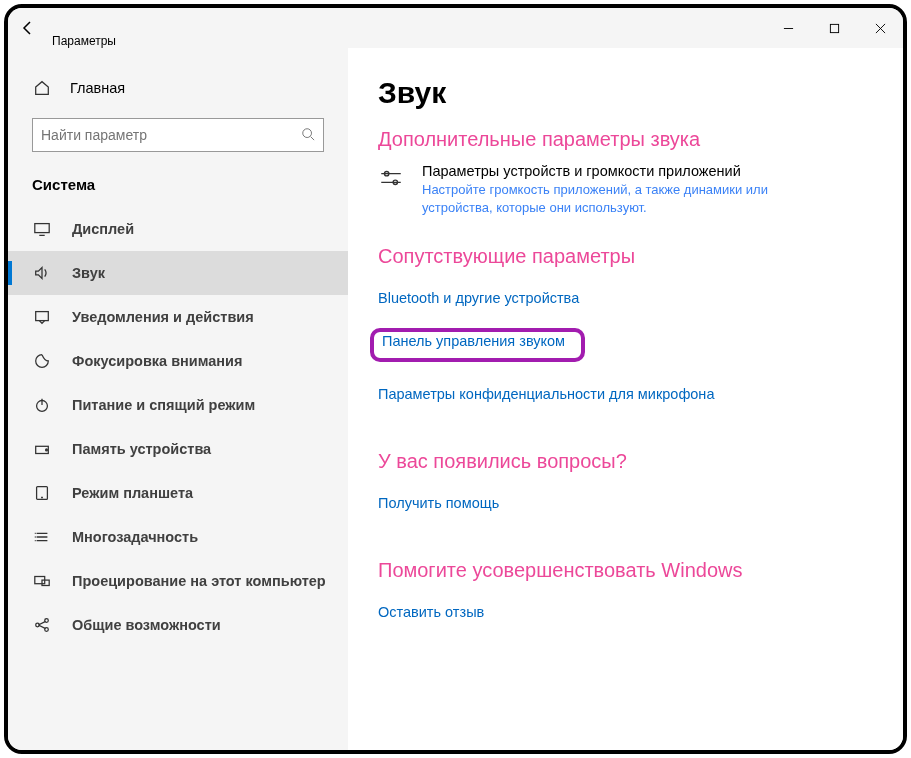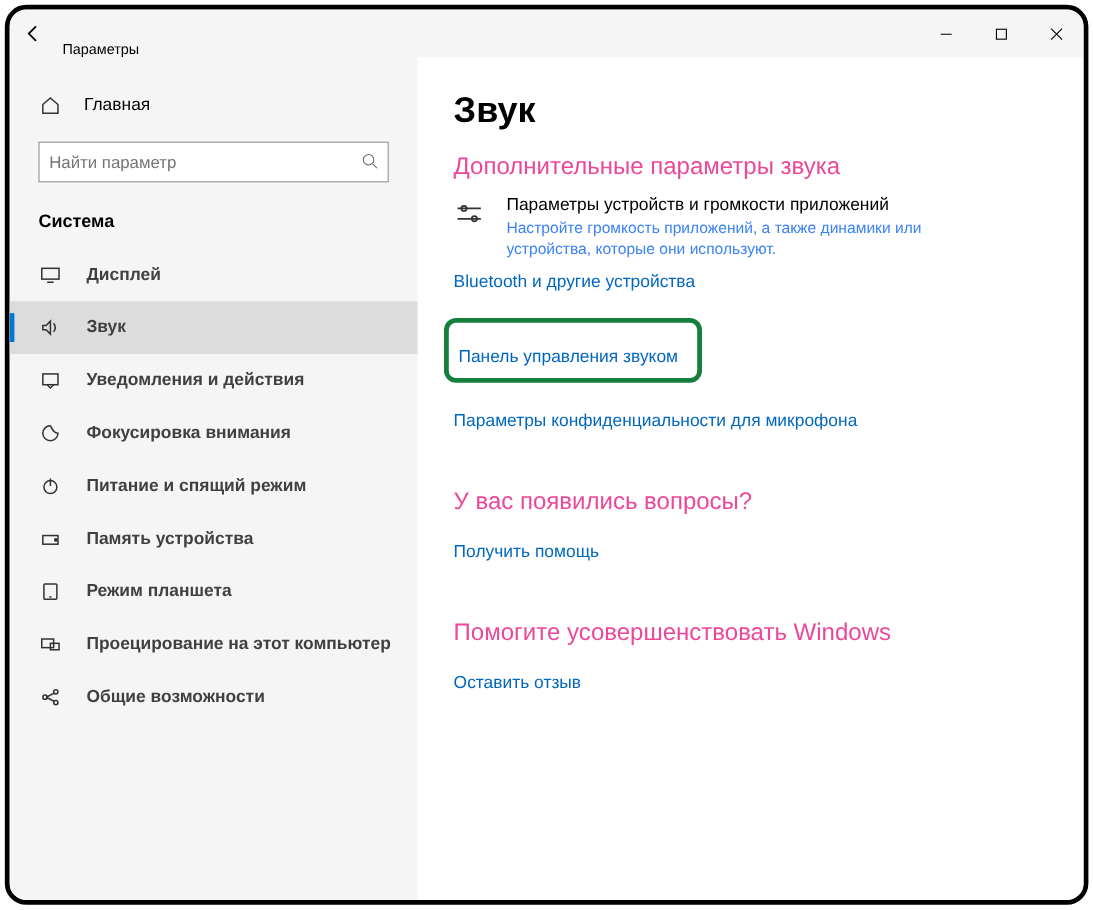--- a/index.html
+++ b/index.html
@@ -141,23 +141,23 @@
   .vol-text .vol-sub { font-size:13px; color:#3b82f6; line-height:1.4; max-width:360px; }
   .link-item {
     font-size:14.5px;
     color:#0067c0;
     margin: 10px 0 20px 0;
     cursor:pointer;
     display:inline-block;
   }
   .highlight-wrap {
     display:inline-block;
-    border: 4px solid #15803d;
+    border: 4px solid #a21caf;
     border-radius: 10px;
-    padding: 20px 16px 8px 8px;
+    padding: 0 16px 8px 8px;
     margin: 2px 0 14px -8px;
   }
   .highlight-wrap .link-item { margin:0; }
 </style>
 </head>
 <body>
 
 <div class="outer">
   <div class="titlebar">
     <div class="back">
@@ -261,20 +261,33 @@
         <span>Память устройства</span>
       </div>
       <div class="nav-item">
         <span class="nav-icon">
             <svg viewBox="0 0 20 20">
               <rect x="4" y="3" width="12" height="14" rx="1"></rect>
               <line x1="9" y1="15" x2="11" y2="15"></line>
             </svg>
           </span>
         <span>Режим планшета</span>
+      </div>
+      <div class="nav-item">
+        <span class="nav-icon">
+            <svg viewBox="0 0 20 20">
+              <line x1="4" y1="6" x2="16" y2="6"></line>
+              <line x1="4" y1="10" x2="16" y2="10"></line>
+              <line x1="4" y1="14" x2="16" y2="14"></line>
+              <line x1="2" y1="6" x2="3" y2="6"></line>
+              <line x1="2" y1="10" x2="3" y2="10"></line>
+              <line x1="2" y1="14" x2="3" y2="14"></line>
+            </svg>
+          </span>
+        <span>Многозадачность</span>
       </div>
       <div class="nav-item">
         <span class="nav-icon">
             <svg viewBox="0 0 20 20">
               <rect x="2" y="5" width="11" height="8"></rect>
               <rect x="10" y="9" width="8" height="6"></rect>
             </svg>
           </span>
         <span>Проецирование на этот компьютер</span>
       </div>
@@ -303,20 +316,21 @@
               <line x1="3" y1="16" x2="21" y2="16"></line>
               <circle cx="16" cy="16" r="2"></circle>
             </svg>
         </div>
         <div class="vol-text">
           <div class="vol-title">Параметры устройств и громкости приложений</div>
           <div class="vol-sub">Настройте громкость приложений, а также динамики или устройства, которые они используют.</div>
         </div>
       </div>
 
+      <h2>Сопутствующие параметры</h2>
       <div><span class="link-item">Bluetooth и другие устройства</span></div>
       <div class="highlight-wrap">
         <span class="link-item">Панель управления звуком</span>
       </div>
       <div><span class="link-item">Параметры конфиденциальности для микрофона</span></div>
 
       <h2>У вас появились вопросы?</h2>
       <div><span class="link-item">Получить помощь</span></div>
 
       <h2>Помогите усовершенствовать Windows</h2>

